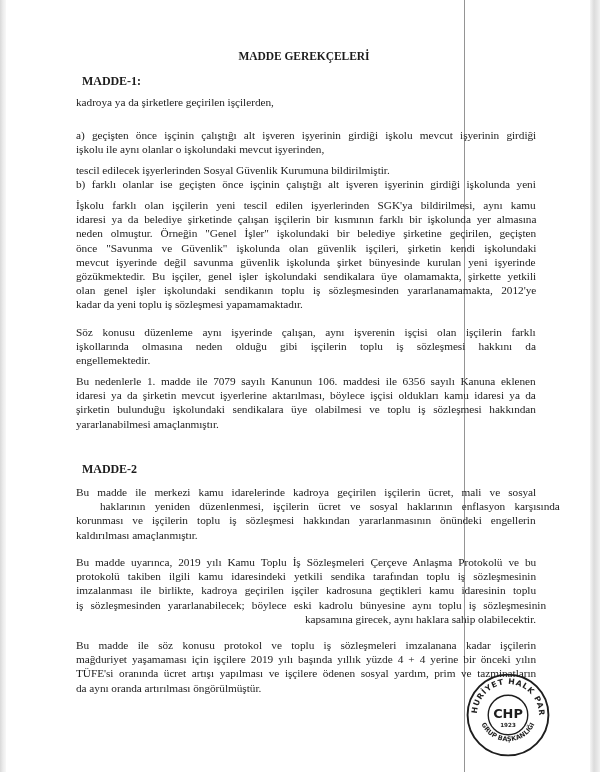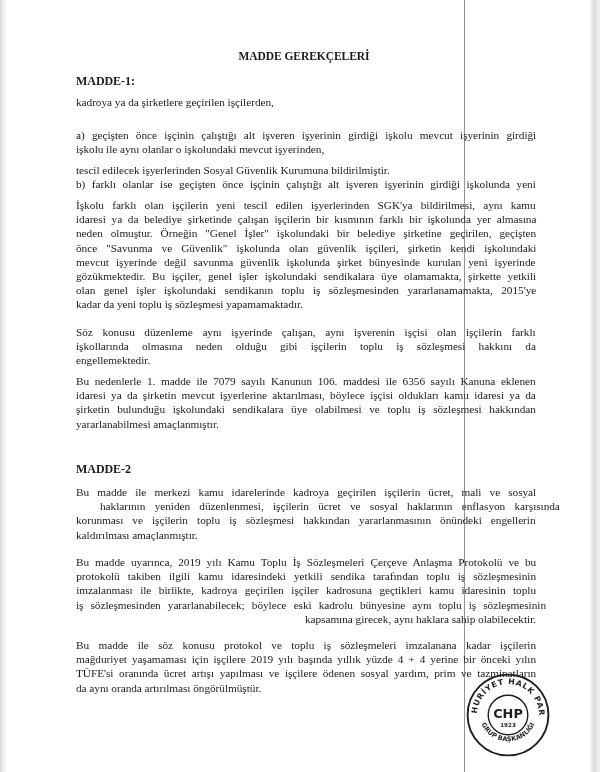--- a/index.html
+++ b/index.html
@@ -27,21 +27,21 @@
       font-size: 11.3px;
       line-height: 14.2px;
       letter-spacing: -0.05px;
     }
     .doc-title {
       position: absolute; left: 128px; top: 49px; width: 200px;
       text-align: center; font-weight: bold; font-size: 11.5px;
       white-space: nowrap;
     }
     .heading {
-      position: absolute; left: 0; font-weight: bold; font-size: 12px;
+      position: absolute; left: 6px; font-weight: bold; font-size: 12px;
       white-space: nowrap;
     }
     .para {
       position: absolute; left: 0; width: 460px;
     }
     .para .ln { display: block; white-space: nowrap; }
     .stamp {
       position: absolute; left: 465px; top: 672px; width: 86px; height: 86px;
     }
     .stamp svg { width: 100%; height: 100%; }
@@ -71,21 +71,21 @@
     <span class="ln" style="display: block; word-spacing: 3.76923px;">b) farklı olanlar ise geçişten önce işçinin çalıştığı alt işveren işyerinin girdiği işkolunda yeni</span>
   </div>
 
   <div class="para" style="top:198px;">
     <span class="ln" style="display: block; word-spacing: 5.45455px;">İşkolu farklı olan işçilerin yeni tescil edilen işyerlerinden SGK'ya bildirilmesi, aynı kamu</span>
     <span class="ln" style="display: block; word-spacing: 3px;">idaresi ya da belediye şirketinde çalışan işçilerin bir kısmının farklı bir işkolunda yer almasına</span>
     <span class="ln" style="display: block; word-spacing: 5.2px;">neden olmuştur. Örneğin "Genel İşler" işkolundaki bir belediye şirketine geçirilen, geçişten</span>
     <span class="ln" style="display: block; word-spacing: 6.3px;">önce "Savunma ve Güvenlik" işkolunda olan güvenlik işçileri, şirketin kendi işkolundaki</span>
     <span class="ln" style="display: block; word-spacing: 4.3px;">mevcut işyerinde değil savunma güvenlik işkolunda şirket bünyesinde kurulan yeni işyerinde</span>
     <span class="ln" style="display: block; word-spacing: 3.9px;">gözükmektedir. Bu işçiler, genel işler işkolundaki sendikalara üye olamamakta, şirkette yetkili</span>
-    <span class="ln" style="display: block; word-spacing: 5.66667px;">olan genel işler işkolundaki sendikanın toplu iş sözleşmesinden yararlanamamakta, 2015'ye</span>
+    <span class="ln" style="display: block; word-spacing: 5.66667px;">olan genel işler işkolundaki sendikanın toplu iş sözleşmesinden yararlanamamakta, 2012'ye</span>
     <span class="ln">kadar da yeni toplu iş sözleşmesi yapamamaktadır.</span>
   </div>
 
   <div class="para" style="top:325px;">
     <span class="ln" style="display: block; word-spacing: 6.81818px;">Söz konusu düzenleme aynı işyerinde çalışan, aynı işverenin işçisi olan işçilerin farklı</span>
     <span class="ln" style="display: block; word-spacing: 10.5px;">işkollarında olmasına neden olduğu gibi işçilerin toplu iş sözleşmesi hakkını da</span>
     <span class="ln">engellemektedir.</span>
   </div>
 
   <div class="para" style="top:374px;">

